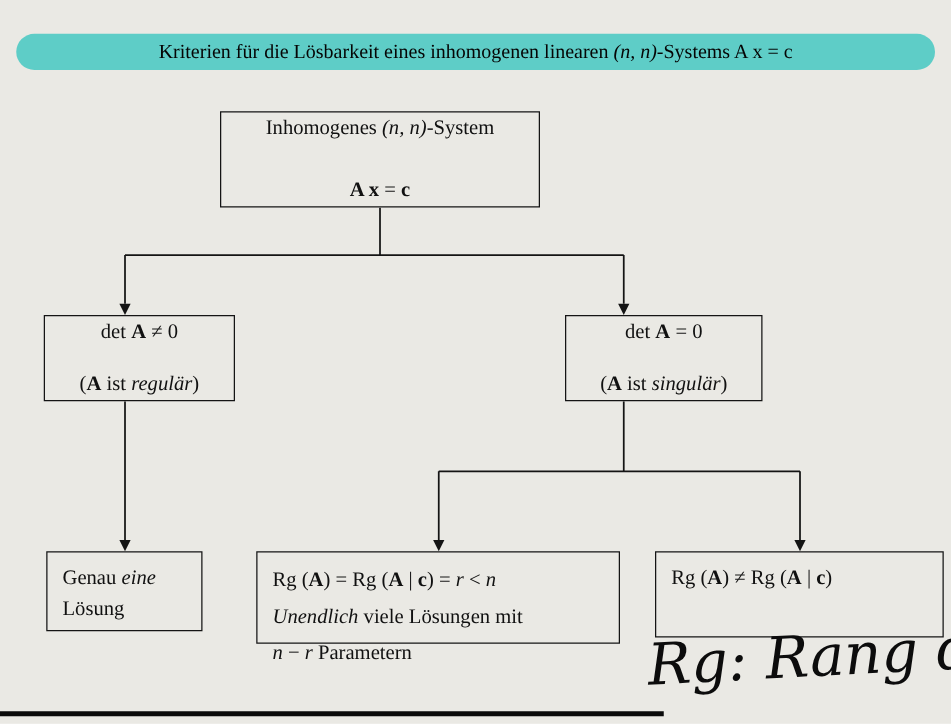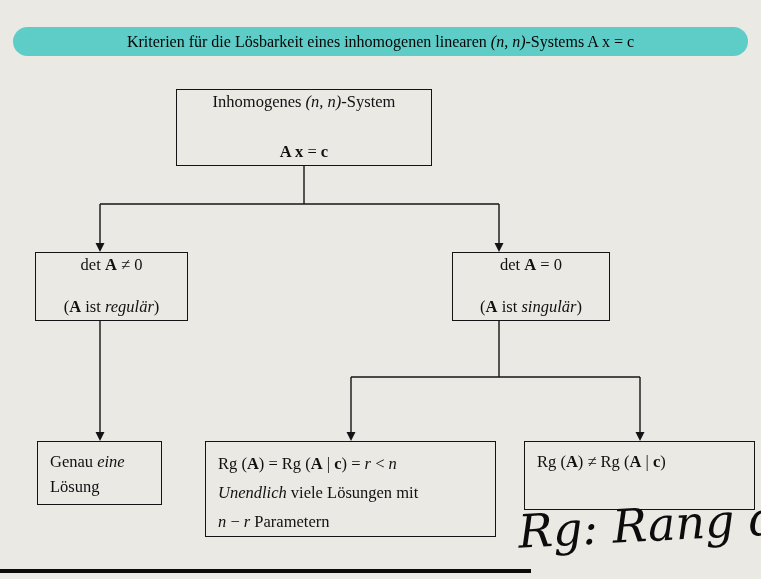--- a/index.html
+++ b/index.html
@@ -37,21 +37,21 @@
   }
   .box .line{white-space:nowrap;}
   .seg-b{font-weight:700;}
   .seg-i{font-style:italic;}
   .box-center{display:flex;flex-direction:column;align-items:center;justify-content:space-between;gap:7px;}
   .box-left{padding:8px 12px;display:flex;flex-direction:column;justify-content:flex-start;}
   .node-system{left:176px;top:89px;width:256px;height:77px;gap:10px;}
   .node-regular{left:35px;top:252px;width:153px;height:69px;}
   .node-singular{left:420px;top:252px;width:158px;height:69px;margin-left:32px;}
   .node-unique{left:37px;top:441px;width:125px;height:64px;}
-  .node-infinite{left:205px;top:441px;width:291px;height:96px;}
+  .node-infinite{left:205px;top:441px;width:291px;height:74px;}
   .node-infinite .line{margin:2px 0;}
   .node-none{left:524px;top:441px;width:231px;height:69px;font-family:Liberation Serif, serif;}
   .handwriting{
     position:absolute;left:518px;top:496px;
     font-family:"DejaVu Serif",serif;
     font-style:italic;
     font-size:46px;
     white-space:nowrap;
     transform:rotate(-3deg);
     color:#0c0c0c;

